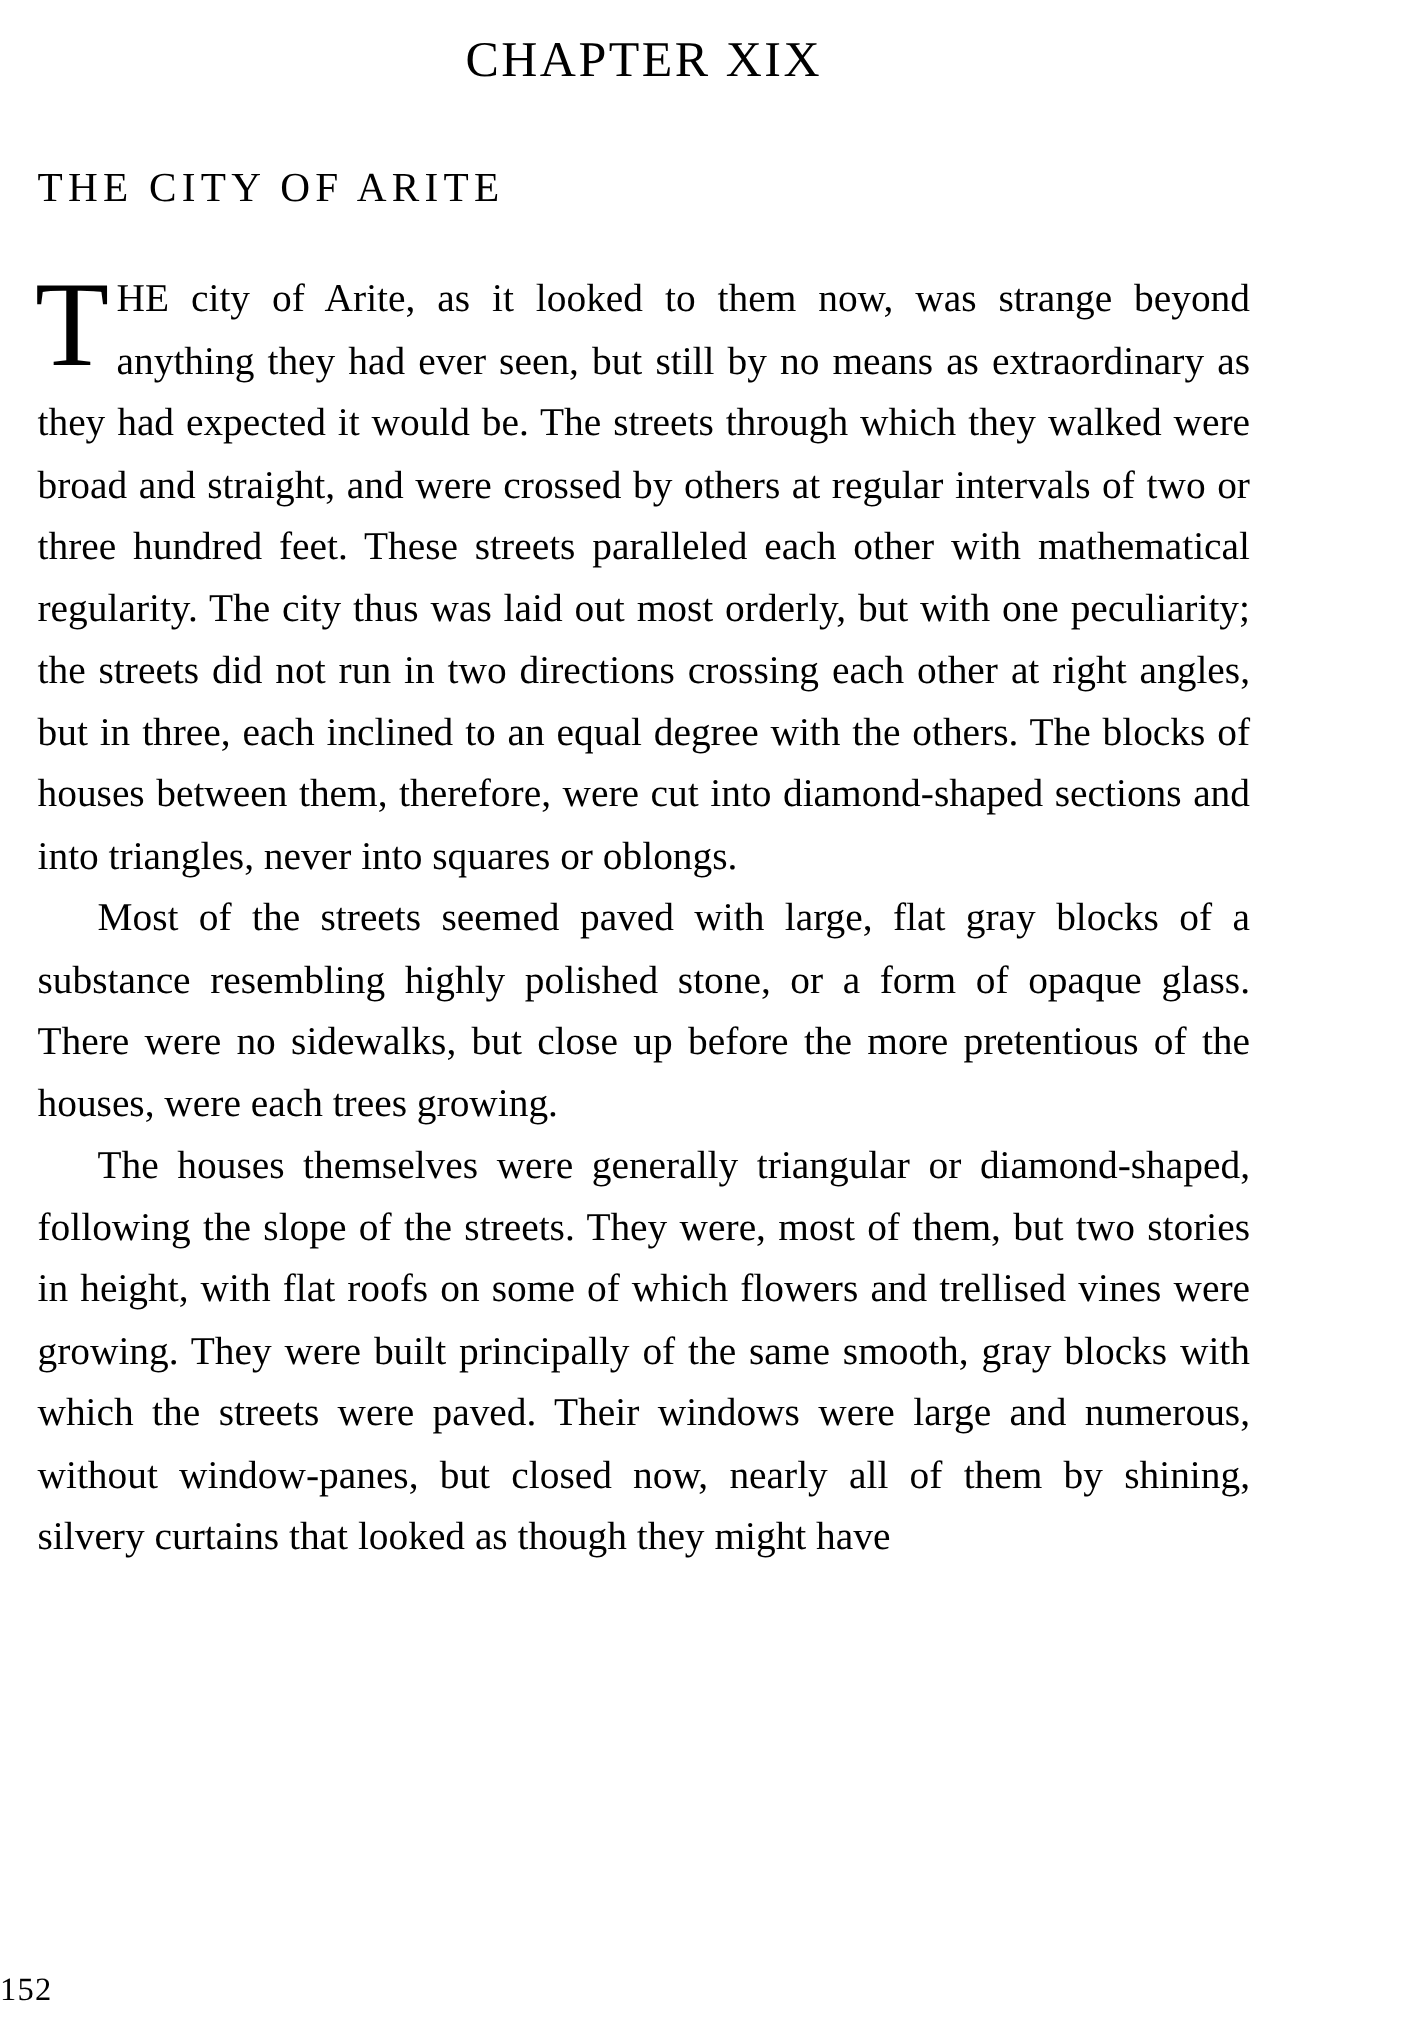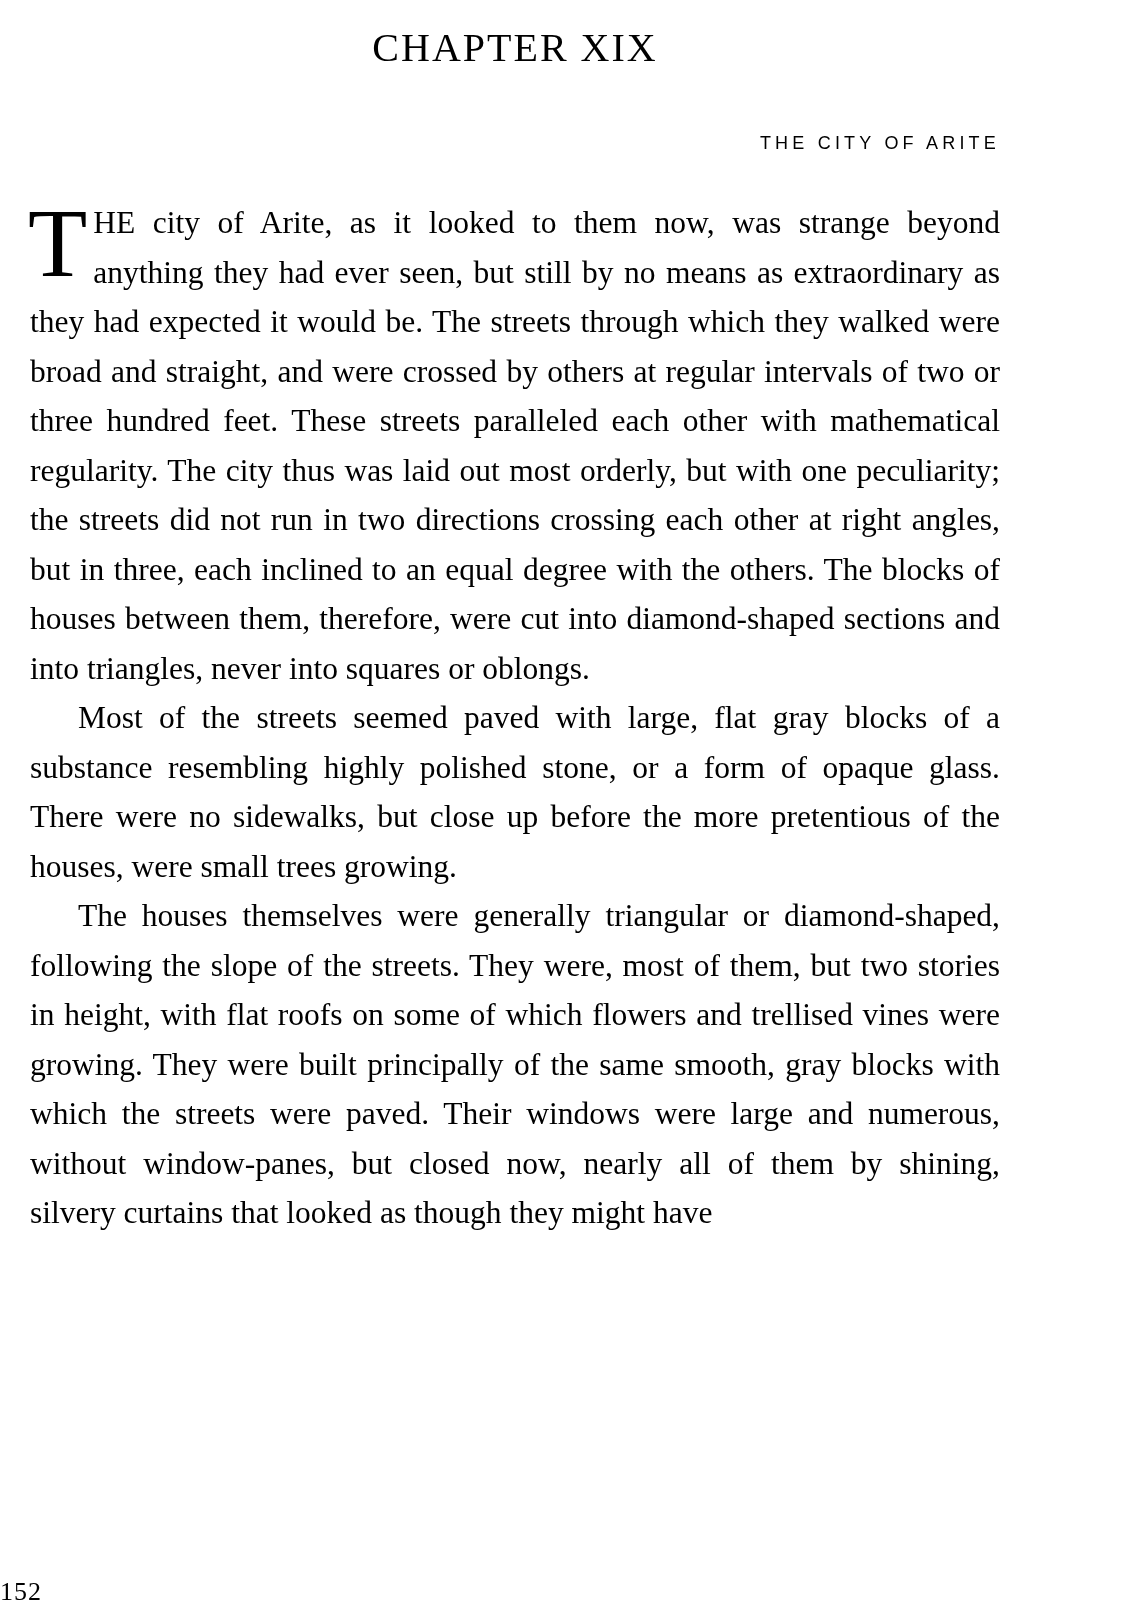--- a/index.html
+++ b/index.html
@@ -24,26 +24,26 @@
   }
   .chapter-title {
     text-align: center;
     font-size: 40px;
     letter-spacing: 2px;
     font-weight: 400;
     margin: 6px 0 0 0;
     font-family: "Liberation Serif", serif;
   }
   .chapter-subtitle {
-    text-align: right;
-    font-size: 18px;
+    text-align: left;
+    font-size: 33px;
     letter-spacing: 4.2px;
     font-weight: 400;
     margin: 62px 0 0 0;
-    font-family: Liberation Sans, sans-serif;
+    font-family: Liberation Serif, serif;
   }
   .body-text {
     margin: 44px 0 0 0;
     font-size: 31.5px;
     line-height: 49.5px;
     text-align: justify;
     text-justify: inter-word;
     font-family: "Liberation Serif", serif;
     -webkit-font-smoothing: none;
   }
@@ -82,19 +82,19 @@
 <div class="page">
 
   <h1 class="chapter-title">CHAPTER XIX</h1>
 
   <h2 class="chapter-subtitle">THE CITY OF ARITE</h2>
 
   <div class="body-text">
     <p class="dropcap-para">
       <span class="dropcap">T</span><span>HE city of Arite, as it looked to them now, was strange beyond anything they had ever seen, but still by no means as extraordinary as they had expected it would be.  The streets through which they walked were broad and straight, and were crossed by others at regular intervals of two or three hundred feet.  These streets paralleled each other with mathematical regularity. The city thus was laid out most orderly, but with one peculiarity; the streets did not run in two directions crossing each other at right angles, but in three, each inclined to an equal degree with the others.  The blocks of houses between them, therefore, were cut into diamond-shaped sections and into triangles, never into squares or oblongs.</span>
     </p>
-    <p class="indent">Most of the streets seemed paved with large, flat gray blocks of a substance resembling highly polished stone, or a form of opaque glass.  There were no sidewalks, but close up before the more pretentious of the houses, were small trees growing.</p>
+    <p class="indent">Most of the streets seemed paved with large, flat gray blocks of a substance resembling highly polished stone, or a form of opaque glass.  There were no sidewalks, but close up before the more pretentious of the houses, were each trees growing.</p>
     <p class="indent">The houses themselves were generally triangular or diamond-shaped, following the slope of the streets.  They were, most of them, but two stories in height, with flat roofs on some of which flowers and trellised vines were growing.  They were built principally of the same smooth, gray blocks with which the streets were paved. Their windows were large and numerous, without window-panes, but closed now, nearly all of them by shining, silvery curtains that looked as though they might have</p>
   </div>
 
   <div class="page-number">152</div>
 
 </div>
 
 </body></html>

